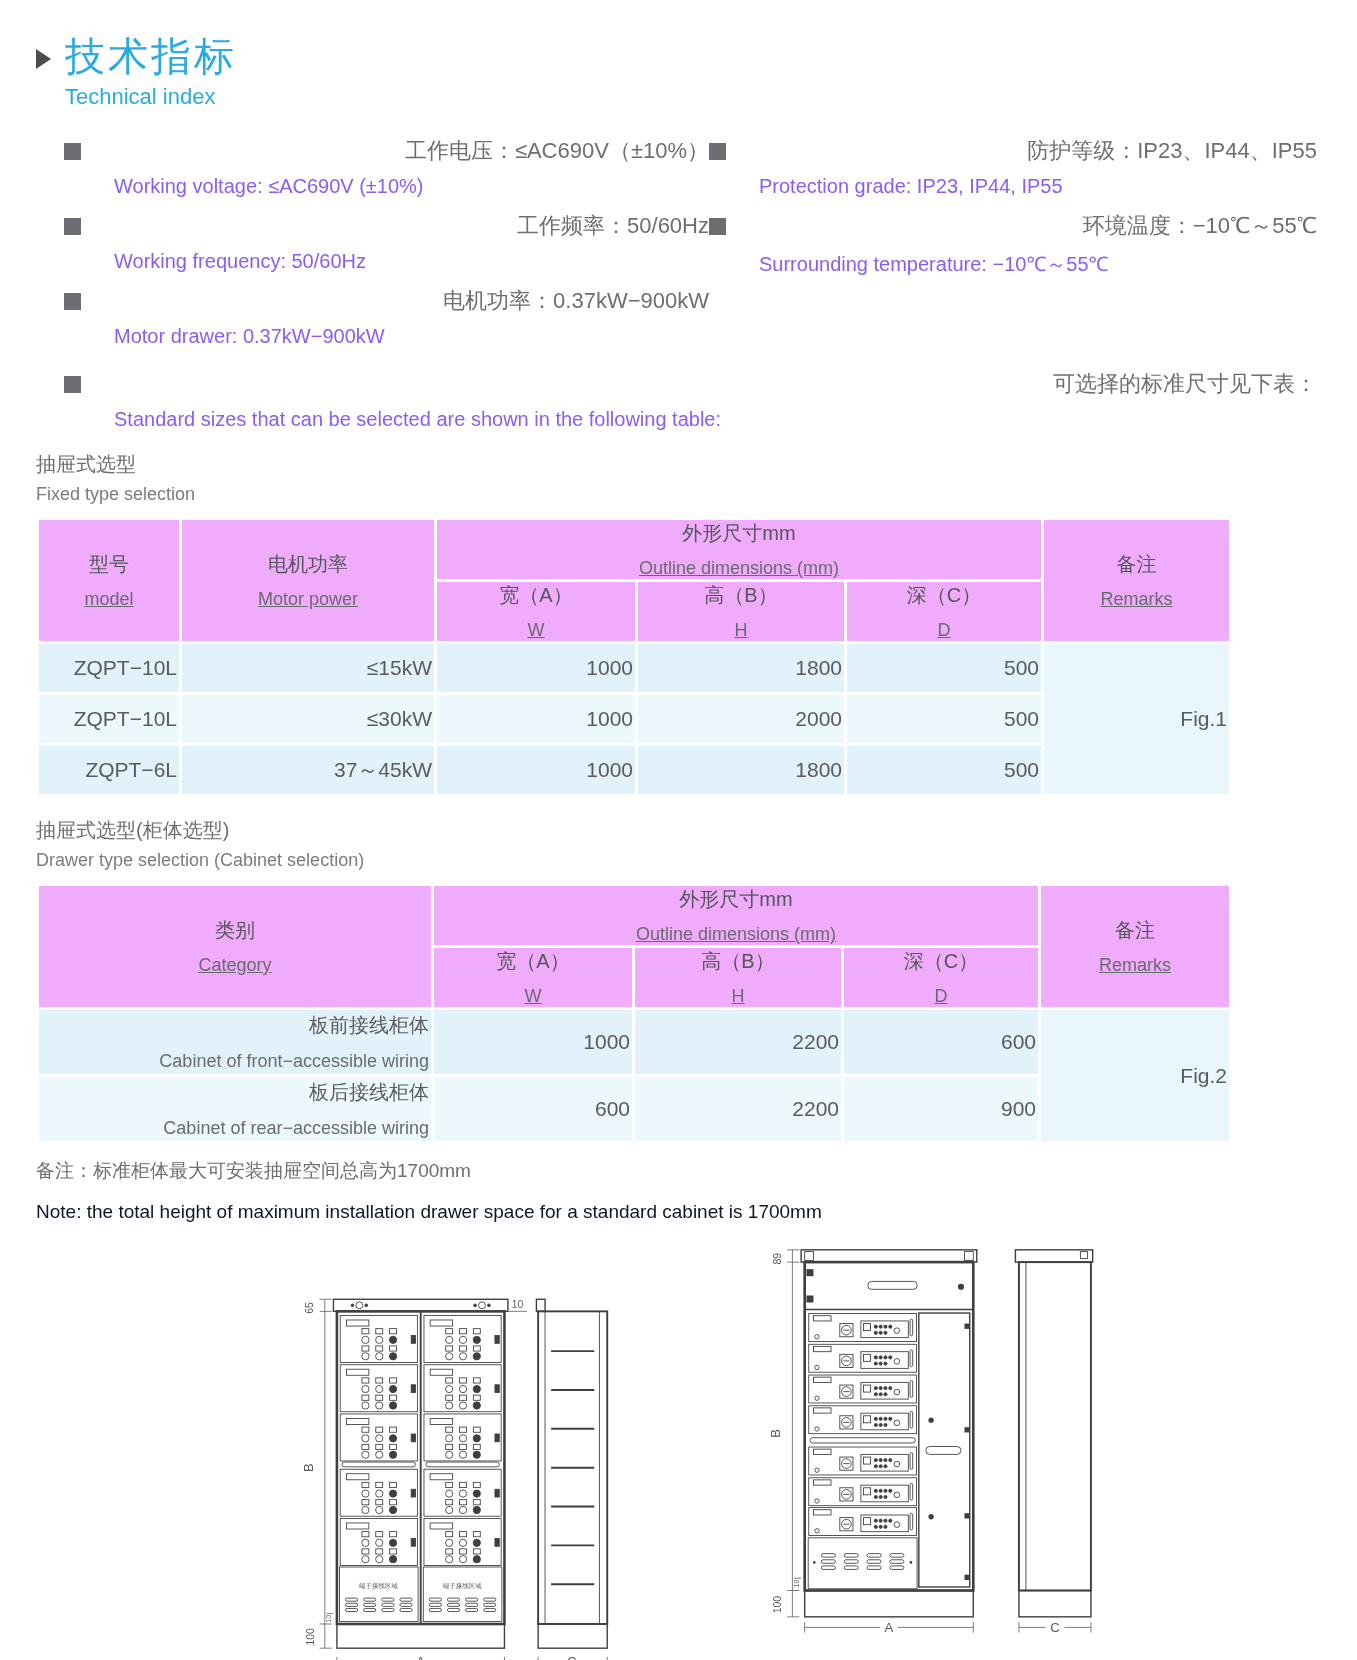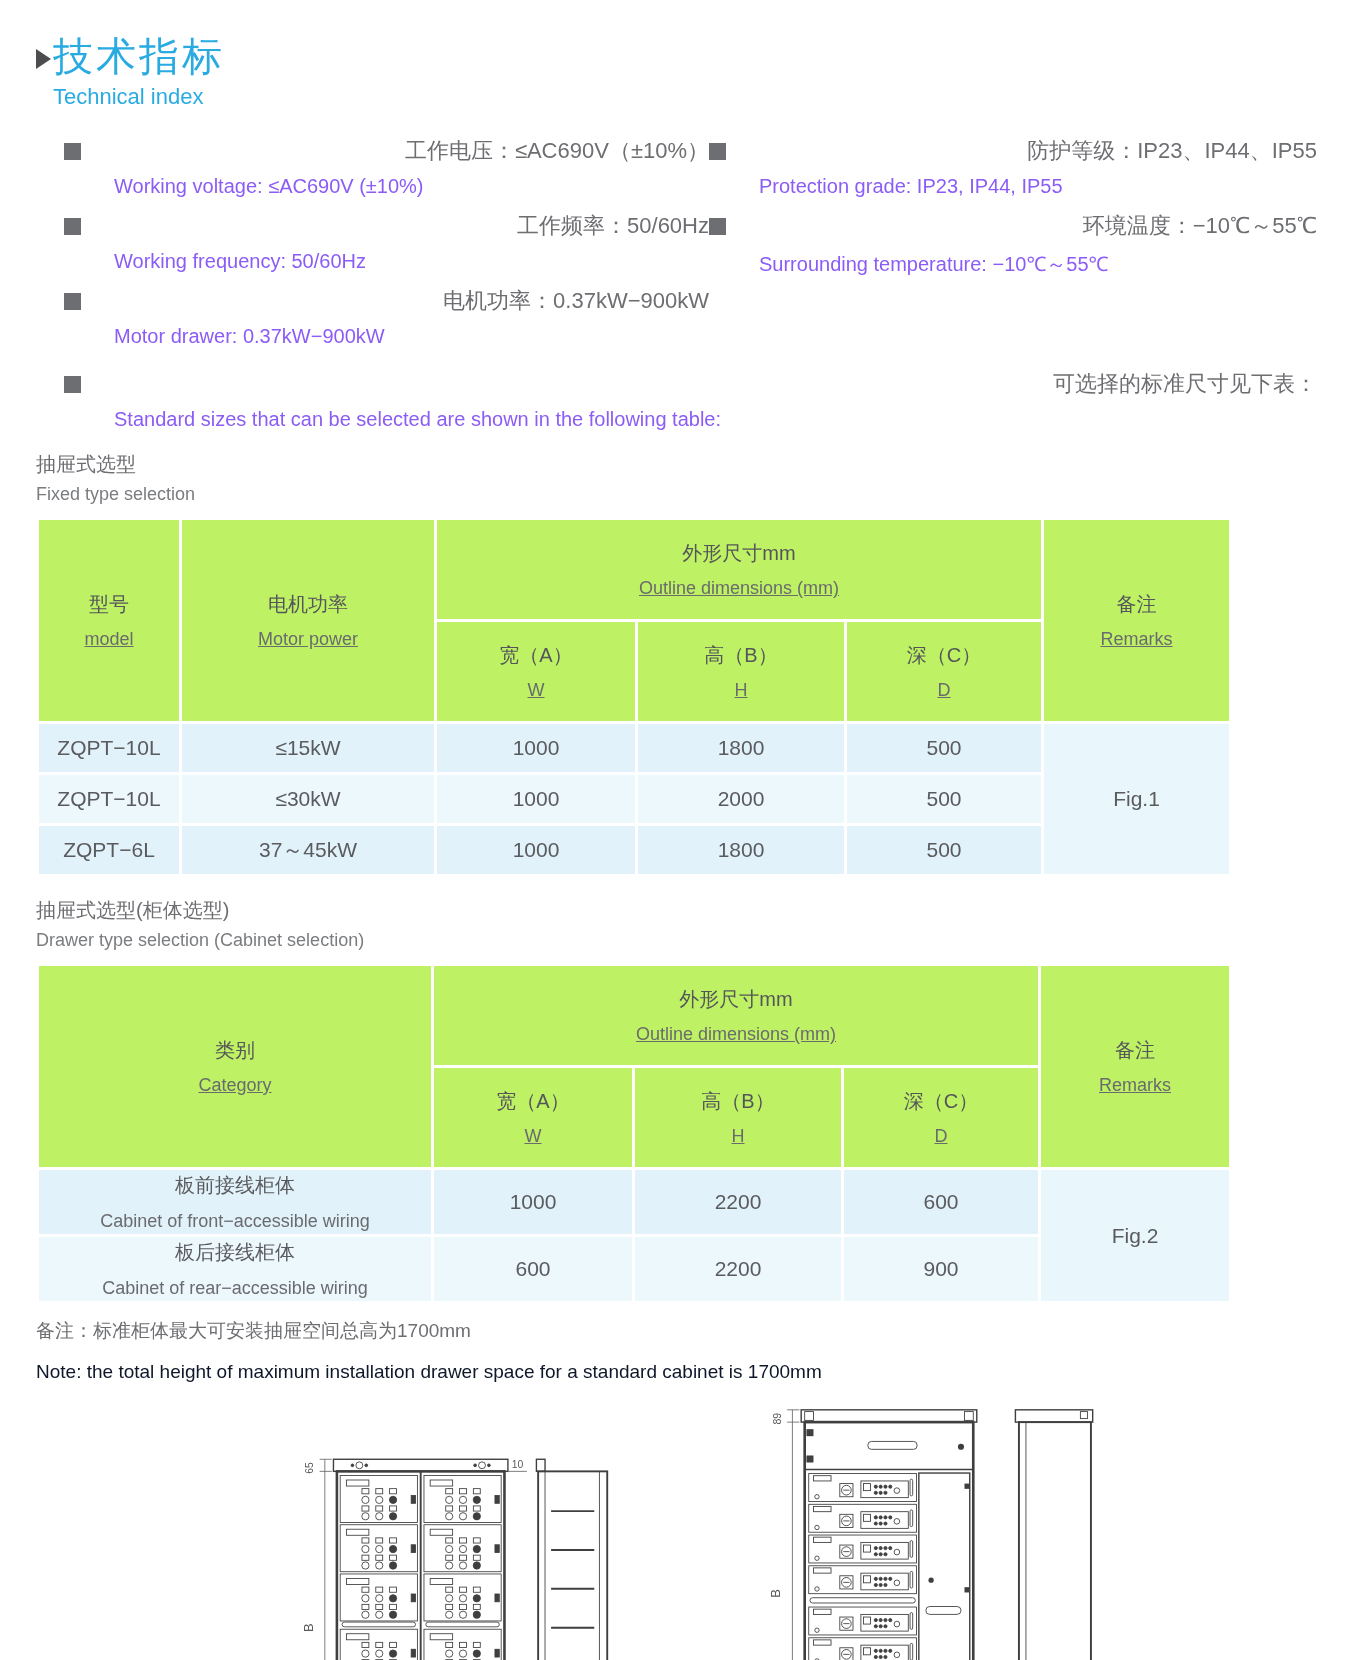--- a/index.html
+++ b/index.html
@@ -1,40 +1,40 @@
 <!DOCTYPE html>
 <html><head>
 <meta charset="utf-8">
 <style>
   html,body{margin:0;padding:0;background:#fff;}
   body{width:1357px;min-height:1660px;font-family:"Liberation Sans",sans-serif;color:#58595b;}
   .page{padding:34px 40px 24px 36px;}
 
   
-  .header-row{display:flex;align-items:flex-start;gap:2px;}
+  .header-row{display:flex;align-items:flex-start;gap:14px;}
   .title-arrow{width:0;height:0;border-left:15px solid #4d4d4f;border-top:10px solid transparent;border-bottom:10px solid transparent;margin-top:15px;}
   .title-cn{font-size:40px;color:#29abe2;letter-spacing:3px;line-height:1.1;}
   .title-en{font-size:22px;color:#29abe2;margin-top:6px;}
 
   
   .specs{display:grid;grid-template-columns:645px 1fr;margin-top:26px;padding-left:28px;}
   .spec-item{margin-bottom:2px;}
   .cn-line{display:flex;align-items:center;gap:11px;font-size:22px;color:#6d6e71;justify-content:space-between;}
   .bullet{width:17px;height:17px;background:#6d6e71;flex:none;}
   .en-line{font-size:20px;color:#8b5cf6;margin:9px 0 13px 50px;}
   .intro{margin-top:8px;padding-left:28px;}
 
   
   .section-label{margin-top:20px;font-size:20px;color:#6d6e71;}
   .section-label .sub{font-size:18px;color:#7a7c7f;margin-top:6px;}
 
   
   table{border-collapse:separate;border-spacing:3px;width:1196px;table-layout:fixed;margin-top:12px;}
-  th{background:#bef264;font-weight:normal;padding:20px;}
-  td{background:#e2f2fa;text-align:center;font-size:21px;color:#5a5b5e;padding:2px;}
+  th{background:#f0abfc;font-weight:normal;padding:0;}
+  td{background:#e2f2fa;text-align:right;font-size:21px;color:#5a5b5e;padding:2px;}
   tr.alt td{background:#edf8fd;}
   td.remark-cell{background:#e9f6fc;font-size:21px;}
   .t-cn{font-size:20px;color:#55565a;}
   .t-en{font-size:18px;color:#6a6b6e;margin-top:11px;text-decoration:underline;}
   .grp-row th{height:58px;}
   .sub-row th{height:48px;}
   .t1-body td{height:44px;}
   .t2-body td{height:56px;}
   .cat-cn{font-size:20px;}
   .cat-en{font-size:18px;color:#6a6b6e;margin-top:12px;}

